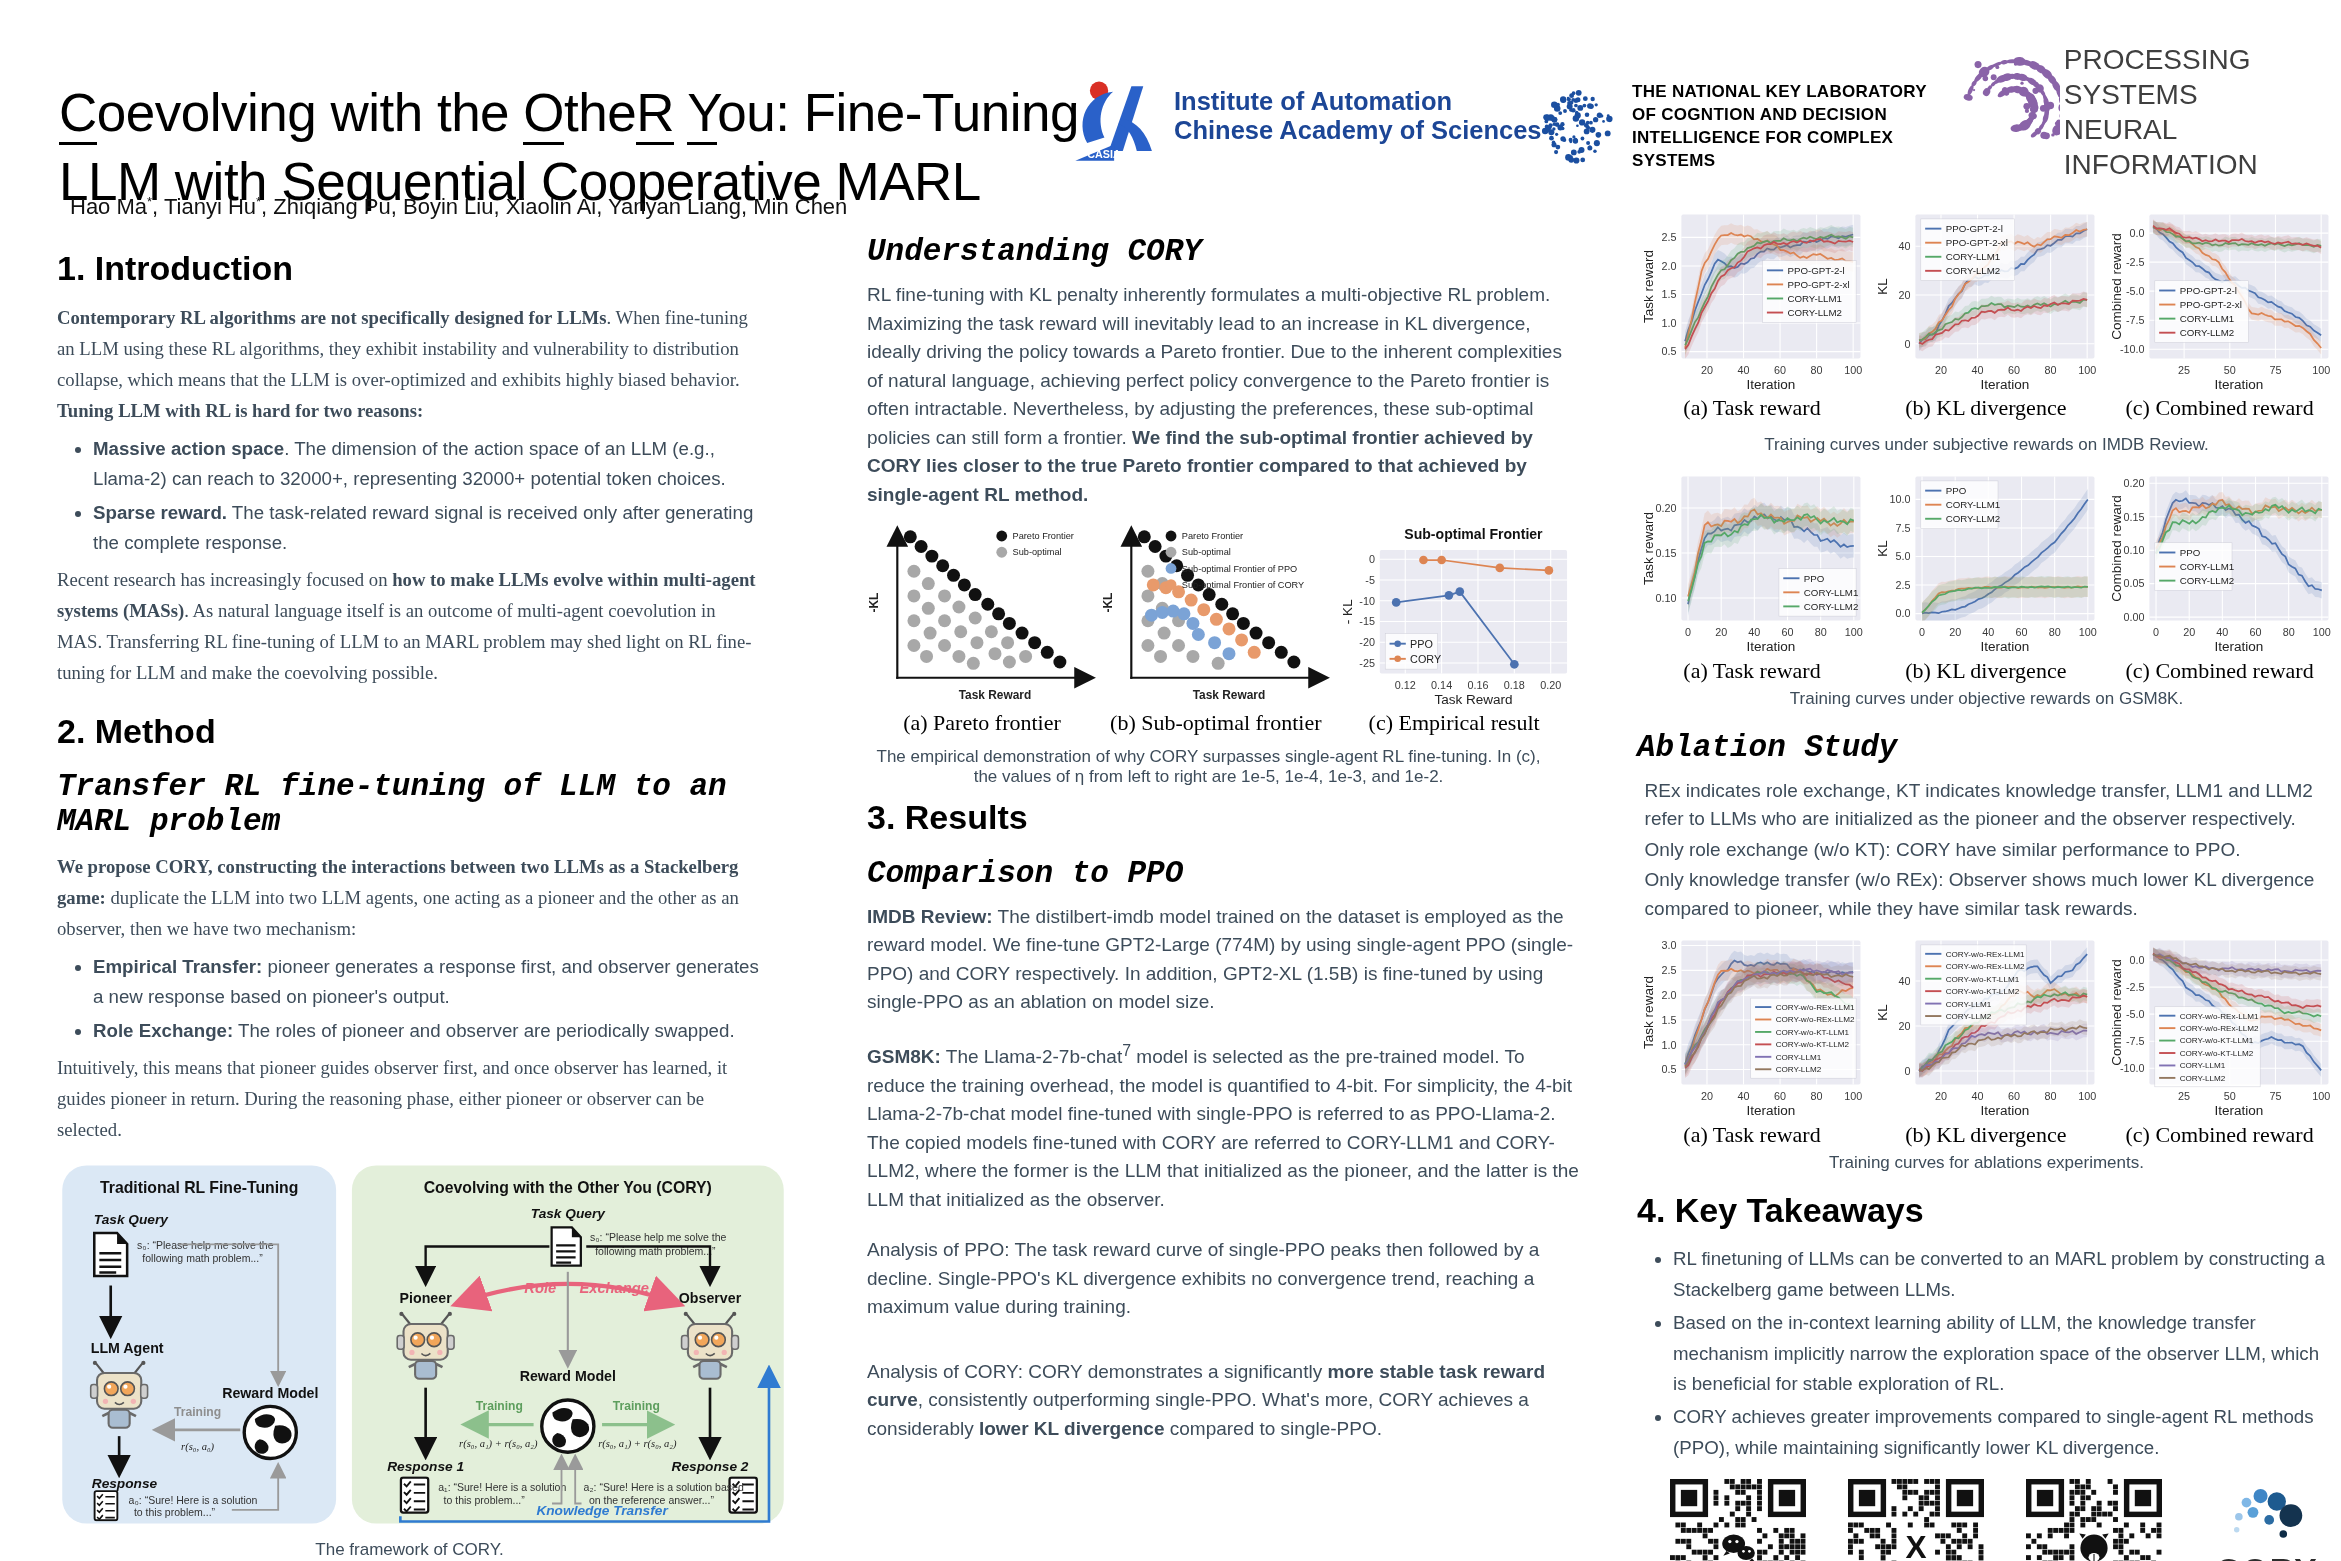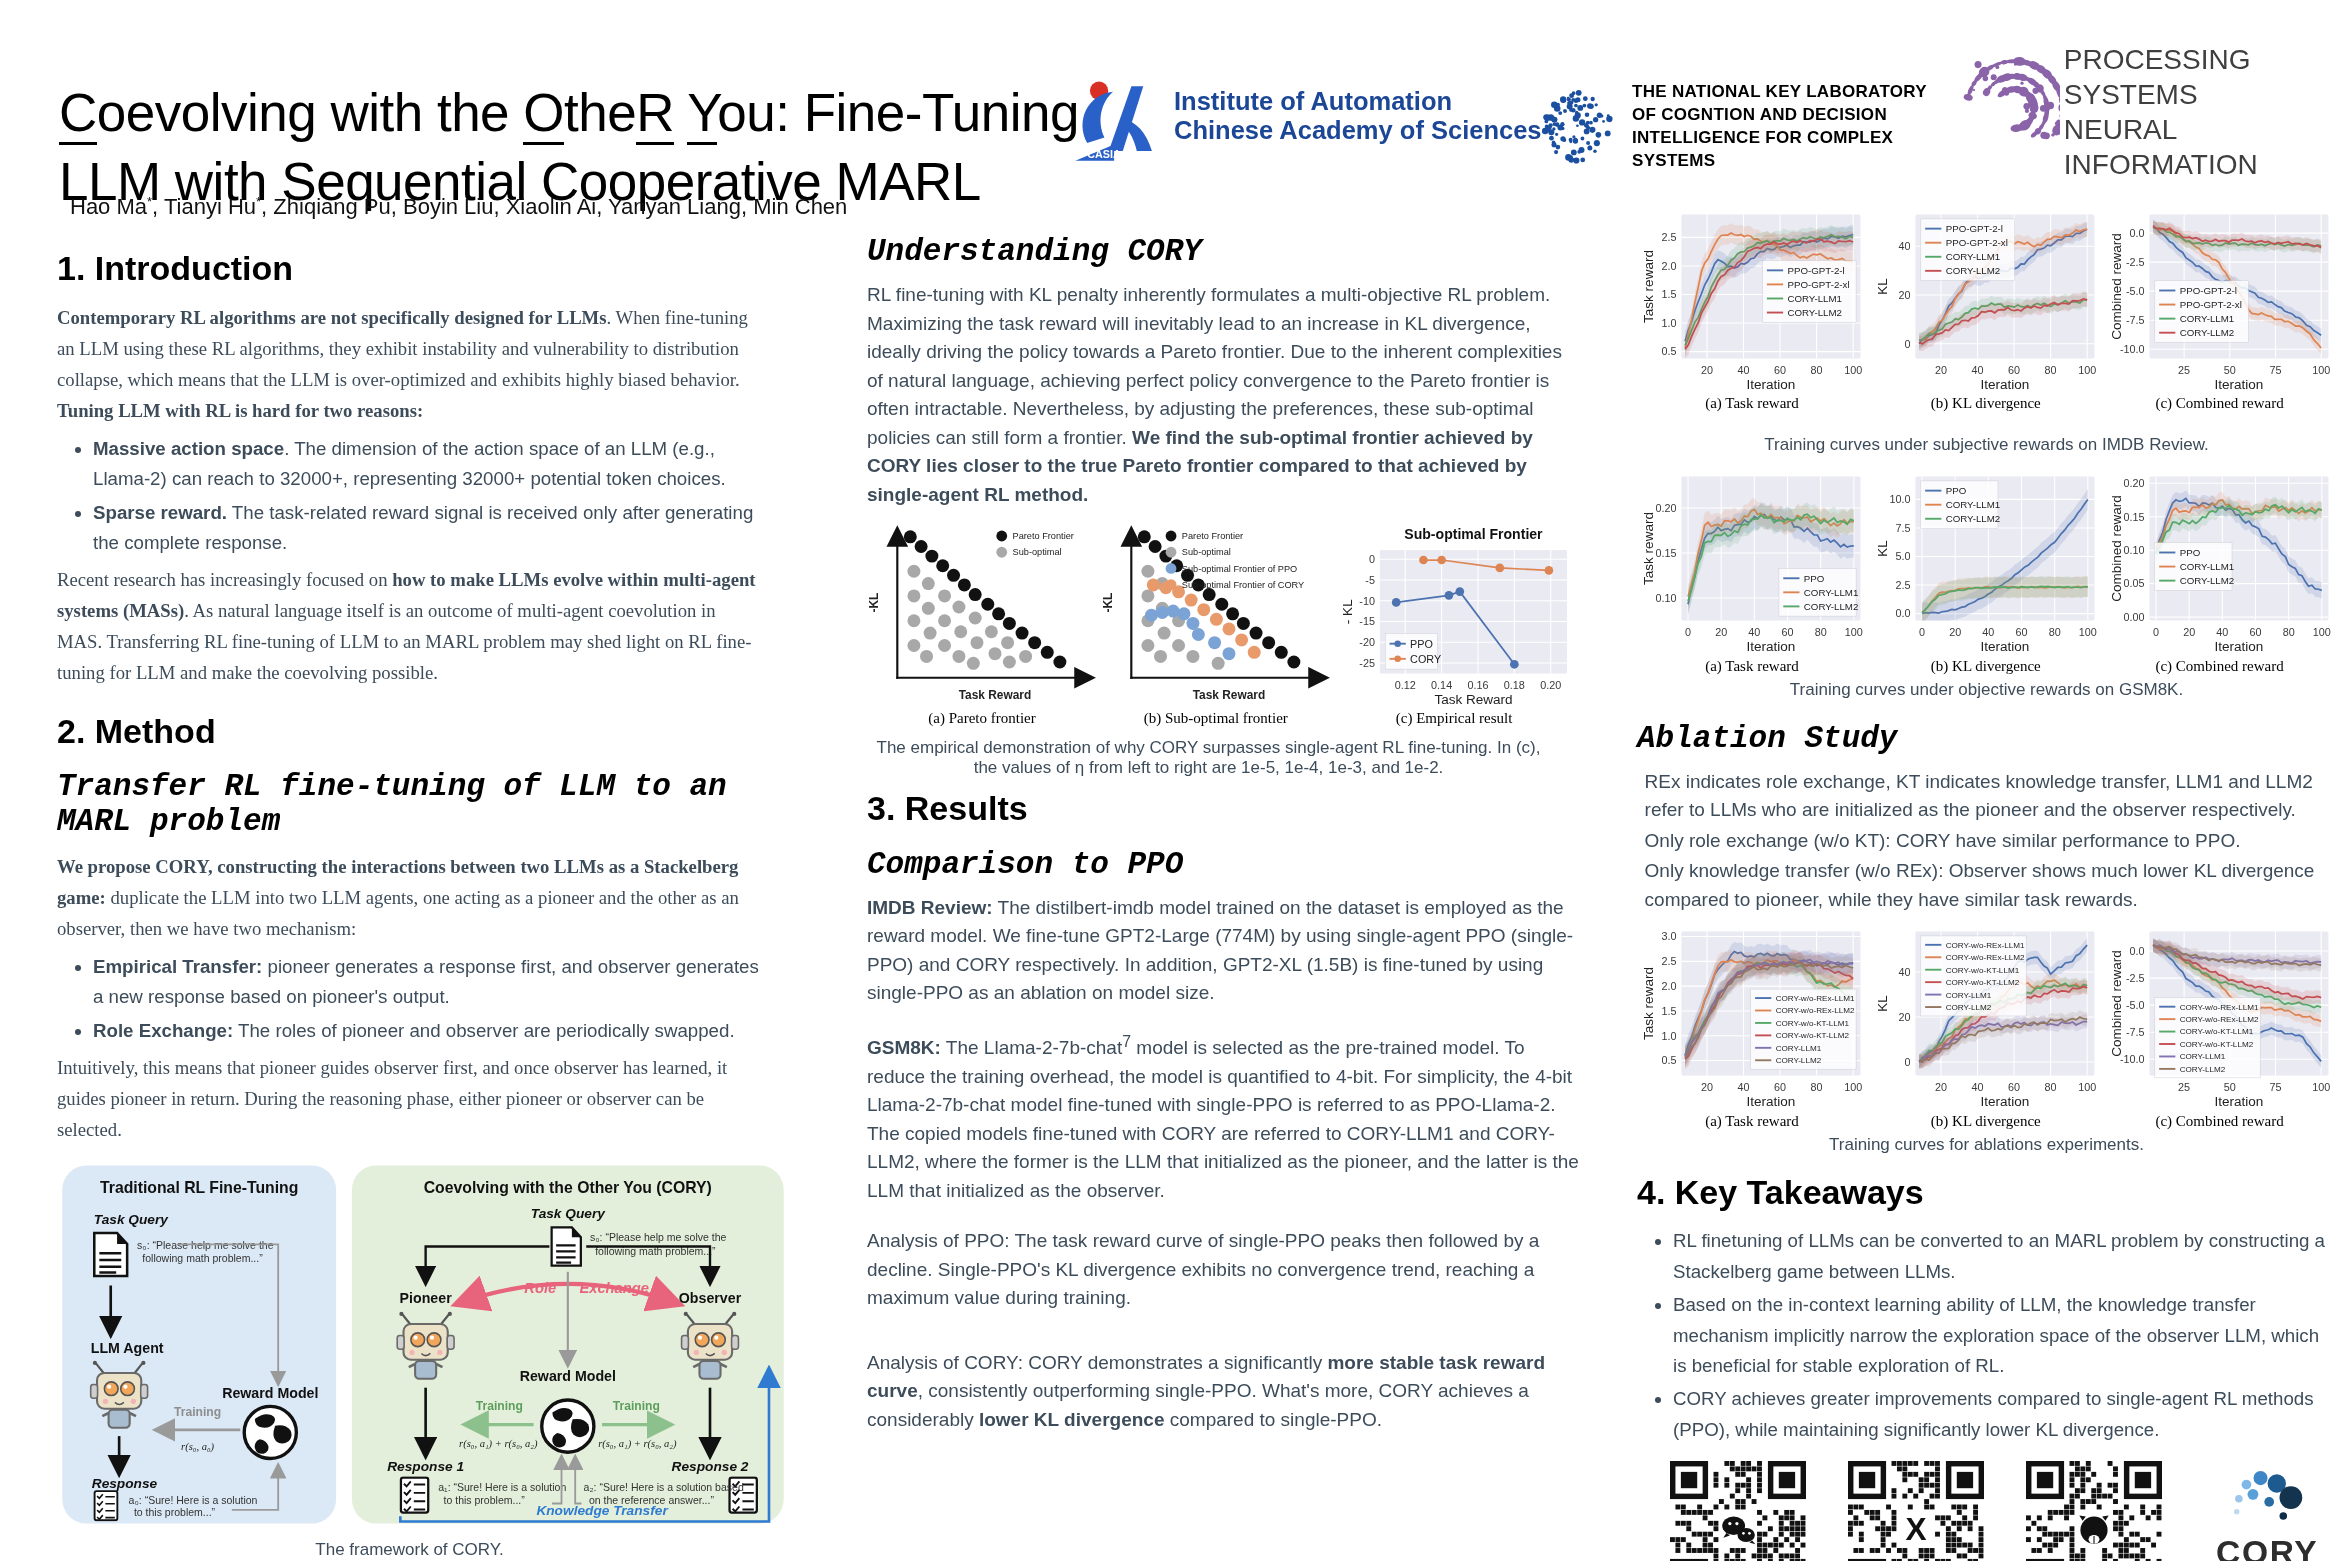--- a/index.html
+++ b/index.html
@@ -24,21 +24,21 @@
   #col1{left:57px;width:705px;}
   #col2{left:867px;width:713px;}
   #col3{left:1637px;width:699px;}
   h2.sec{font-size:34px;color:#000;font-weight:700;margin:0 0 14px 0;}
   .subhead{font-size:31px;color:#000000;font-weight:700;font-style:italic;margin:18.4px 0 12px 0;font-family:Liberation Mono, monospace;}
   .body{font-size:18.7px;line-height:1.66;color:#3d4c5a;margin:0 0 7.6px 0;font-family:Liberation Serif, serif;}
   .body2{font-size:19px;line-height:1.5;color:#3d4c5a;margin:0 0 7.6px 0;}
   ul.blt{margin:1.1px 0 5.4px 0;padding-left:36px;}
   ul.blt li{font-size:18.7px;line-height:1.62;margin-bottom:3.3px;}
   .figcap{font-size:17px;color:#3d4c5a;text-align:center;}
-  .serifcap{font-family:"Liberation Serif","DejaVu Serif",serif;font-size:15px;color:#000;text-align:center;margin-top:3.3px;}
+  .serifcap{font-family:"Liberation Serif","DejaVu Serif",serif;font-size:22px;color:#000;text-align:center;margin-top:3.3px;}
   .chartrow{display:flex;gap:3.8px;align-items:flex-start;}
   .panelblk{display:flex;flex-direction:column;align-items:center;}
   
   .tick{font:20px "Liberation Sans",sans-serif;fill:#3a3a3a;}
   .axlab{font:25px "Liberation Sans",sans-serif;fill:#222;}
   .ctitle{font:700 26px "Liberation Sans",sans-serif;fill:#111;}
   .leg{font:18px "Liberation Sans",sans-serif;fill:#222;}
   .fT{font:700 30px "Liberation Sans",sans-serif;fill:#111;}
   .fL{font:700 27px "Liberation Sans",sans-serif;fill:#111;}
   .fI{font:italic 700 26px "Liberation Sans",sans-serif;fill:#111;}
@@ -779,21 +779,21 @@
               <line x1="100" y1="180.36" x2="130" y2="180.36" stroke="#DD8452" stroke-width="3.5"></line>
               <text x="138" y="186.84" class="leg" style="font-size:18px">PPO-GPT-2-xl</text>
               <line x1="100" y1="206.36" x2="130" y2="206.36" stroke="#55A868" stroke-width="3.5"></line>
               <text x="138" y="212.84" class="leg" style="font-size:18px">CORY-LLM1</text>
               <line x1="100" y1="232.36" x2="130" y2="232.36" stroke="#C44E52" stroke-width="3.5"></line>
               <text x="138" y="238.84" class="leg" style="font-size:18px">CORY-LLM2</text>
             </svg>
           <div class="serifcap">(c)  Combined reward</div>
           </div>
       </div>
-      <div class="figcap" style="margin-top:23px;">Training curves under subjective rewards on IMDB Review.</div>
+      <div class="figcap" style="margin-top:14px;">Training curves under subjective rewards on IMDB Review.</div>
     </div>
 
     <div style="margin-top:14px;">
       <div class="chartrow">
         <div class="panelblk">
             <svg width="230" height="185" viewBox="0 0 425 342">
               <defs>
                 <clipPath id="clip4">
                   <rect x="82" y="14" width="331" height="266"></rect>
                 </clipPath>

